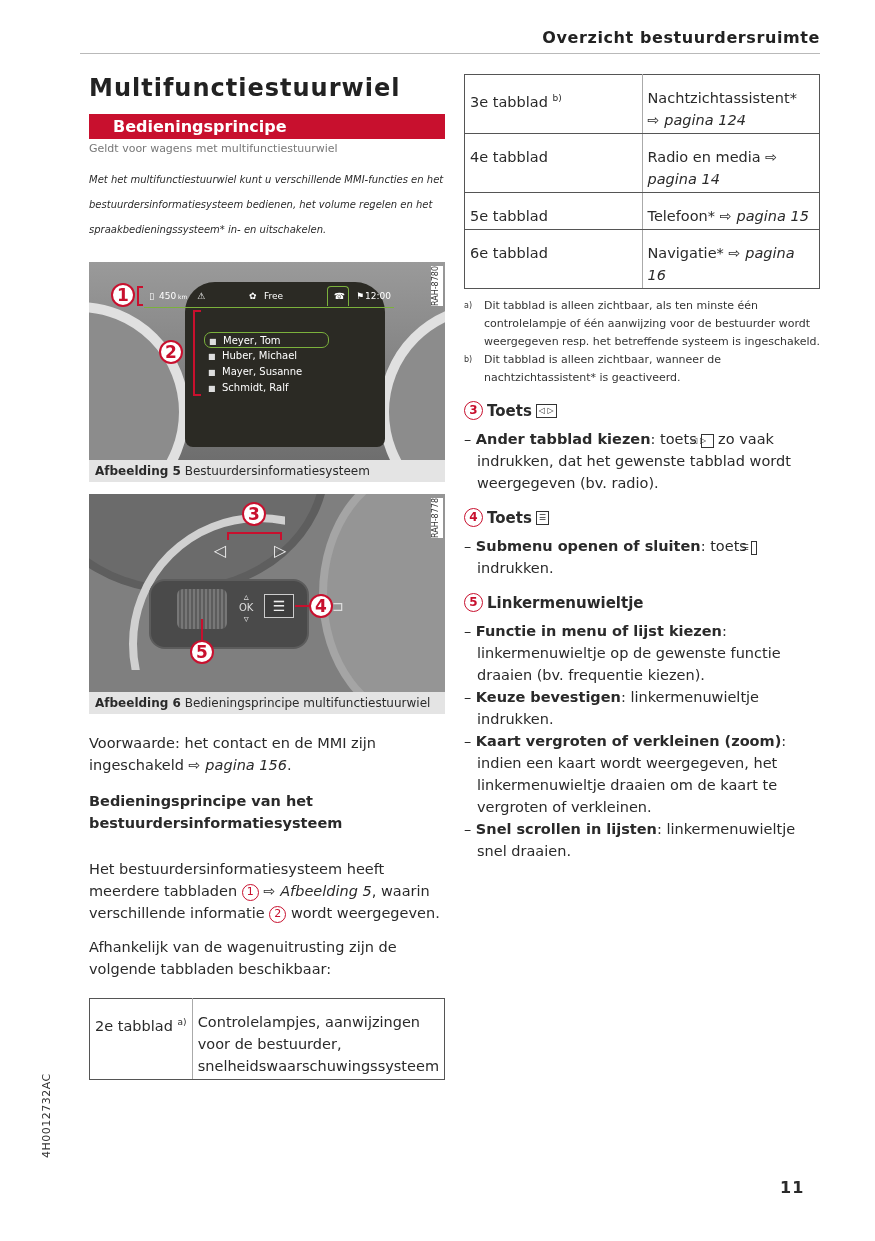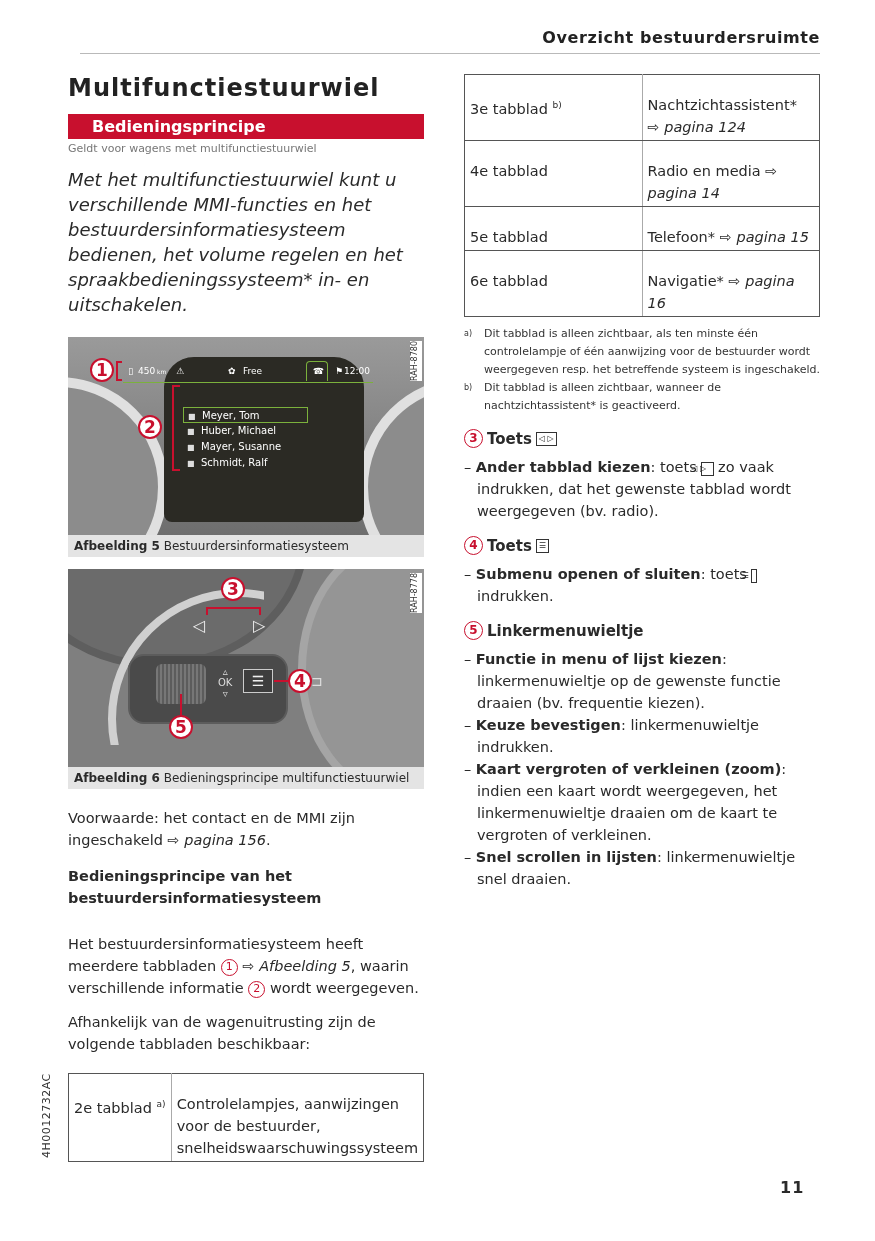--- a/index.html
+++ b/index.html
@@ -3,45 +3,45 @@
 <meta charset="utf-8">
 <style>
   * { box-sizing: border-box; margin: 0; padding: 0; }
   html, body { width: 875px; height: 1241px; background: #ffffff; overflow: hidden; }
   body { position: relative; font-family: "DejaVu Sans", sans-serif; color: #2a2a2a; }
 
   .running-head { position: absolute; left: 80px; top: 28px; width: 740px; text-align: right;
     font-size: 16px; font-weight: bold; letter-spacing: 0.6px; color: #222; padding-bottom: 6px;
     border-bottom: 1px solid #b9b9b9; }
 
-  .col-left { position: absolute; left: 68px; top: 70px; width: 356px; }
+  .col-left { position: absolute; left: 89px; top: 70px; width: 356px; }
   .col-right { position: absolute; left: 464px; top: 74px; width: 356px; }
 
   .page-title { font-size: 24px; font-weight: bold; letter-spacing: 1px; color: #222; margin-top: 4px; margin-bottom: 12px; }
   .section-bar { background: #c8102e; color: #fff; font-size: 16px; font-weight: bold; padding: 3px 24px; }
   .applies { font-size: 11px; color: #777; margin-top: 3px; }
-  .intro { font-style: italic; font-size: 18px; line-height: 25px; margin-top: 12px; color: #2a2a2a; }
+  .intro { font-style: italic; font-size: 10px; line-height: 25px; margin-top: 12px; color: #2a2a2a; }
 
   .figure { position: relative; width: 356px; overflow: hidden; }
   .fig-img { position: relative; width: 356px; height: 198px; background: #8a8a8a; overflow: hidden; }
   .fig-caption { background: #e4e4e4; font-size: 12px; padding: 4px 6px; height: 22px; }
   .fig-caption b { font-weight: bold; }
   .fig-code { position: absolute; right: 2px; top: 4px; width: 12px; height: 40px; background: #fff;
     font-size: 8px; writing-mode: vertical-rl; transform: rotate(180deg); color: #333; text-align: center; }
 
   
   .cluster-bg { position: absolute; inset: 0; background: linear-gradient(180deg, #9a9a9a, #6e6e6e); }
   .gauge { position: absolute; border-radius: 50%; border: 10px solid #e0e0e0; background: #8c8c8c; }
   .screen { position: absolute; left: 96px; top: 20px; width: 200px; height: 165px; background: #2b2a24; border-radius: 30px 30px 8px 8px; }
   .status-row { position: absolute; left: 50px; top: 26px; width: 260px; height: 20px; font-size: 9px; color: #fff; }
   .status-row span { position: absolute; top: 3px; }
   .green-line { position: absolute; left: 55px; top: 45px; width: 250px; height: 1px; background: #7bb13c; }
   .tab-active { position: absolute; left: 238px; top: 24px; width: 22px; height: 20px; border: 1px solid #7bb13c; border-bottom: none; border-radius: 4px 4px 0 0; background: #2b2a24; }
   .contact-list { position: absolute; left: 115px; top: 70px; width: 125px; font-size: 10px; color: #fff; }
-  .contact { height: 16px; line-height: 15px; padding-left: 4px; }
+  .contact { height: 16px; line-height: 15px; padding-left: 4px; border-radius: 7px; }
   .contact.sel { border: 1px solid #7bb13c; }
   .contact .ic { display: inline-block; width: 14px; font-size: 8px; color: #ddd; }
   .callout { position: absolute; width: 24px; height: 24px; border-radius: 50%; border: 2px solid #c8102e; background: #fff;
     color: #c8102e; font-weight: bold; font-size: 17px; line-height: 20px; text-align: center; }
   .bracket { position: absolute; border: 2px solid #c8102e; border-right: none; }
 
   
   .wheel-bg { position: absolute; inset: 0; background: #7f7f7f; }
   .spoke { position: absolute; left: 60px; top: 85px; width: 160px; height: 70px; background: #4a4a4a; border-radius: 16px; border: 2px solid #5c5c5c; }
   .roller { position: absolute; left: 88px; top: 95px; width: 50px; height: 40px; background: repeating-linear-gradient(90deg,#777 0 2px,#5c5c5c 2px 4px); border-radius: 6px; }
@@ -51,21 +51,21 @@
   .rim { position: absolute; border-radius: 50%; border: 8px solid #c9c9c9; }
 
   .para { font-size: 14.5px; line-height: 22px; color: #2a2a2a; }
   .para + .para { margin-top: 12px; }
   .h3 { font-size: 14.5px; font-weight: bold; line-height: 22px; margin-top: 14px; margin-bottom: 24px; }
   .ital { font-style: italic; }
   .circ { display: inline-block; width: 17px; height: 17px; border: 1.5px solid #c8102e; border-radius: 50%; color: #c8102e;
     font-size: 11px; line-height: 14px; text-align: center; vertical-align: 1px; }
 
   table.tabs { width: 356px; border-collapse: collapse; font-size: 14.5px; line-height: 22px; }
-  table.tabs td { border: 1px solid #555; padding: 19px 5px 2px 5px; vertical-align: top; width: 50%; }
+  table.tabs td { border: 1px solid #555; padding: 12px 5px 2px 5px; vertical-align: top; width: 50%; }
   table.tabs td:first-child { border-right: 1px solid #aaa; }
   table.tabs tr + tr td { border-top: 1px solid #555; }
   sup { font-size: 9px; vertical-align: 6px; }
 
   .footnotes { margin-top: 8px; font-size: 11px; line-height: 18px; color: #333; }
   .fn { display: flex; }
   .fn .mark { width: 20px; font-size: 8px; flex-shrink: 0; }
 
   .item-head { font-size: 15px; font-weight: bold; margin-top: 12px; margin-bottom: 8px; display: flex; align-items: center; gap: 4px; }
   .item-head .circ { width: 19px; height: 19px; line-height: 16px; font-size: 12px; }

